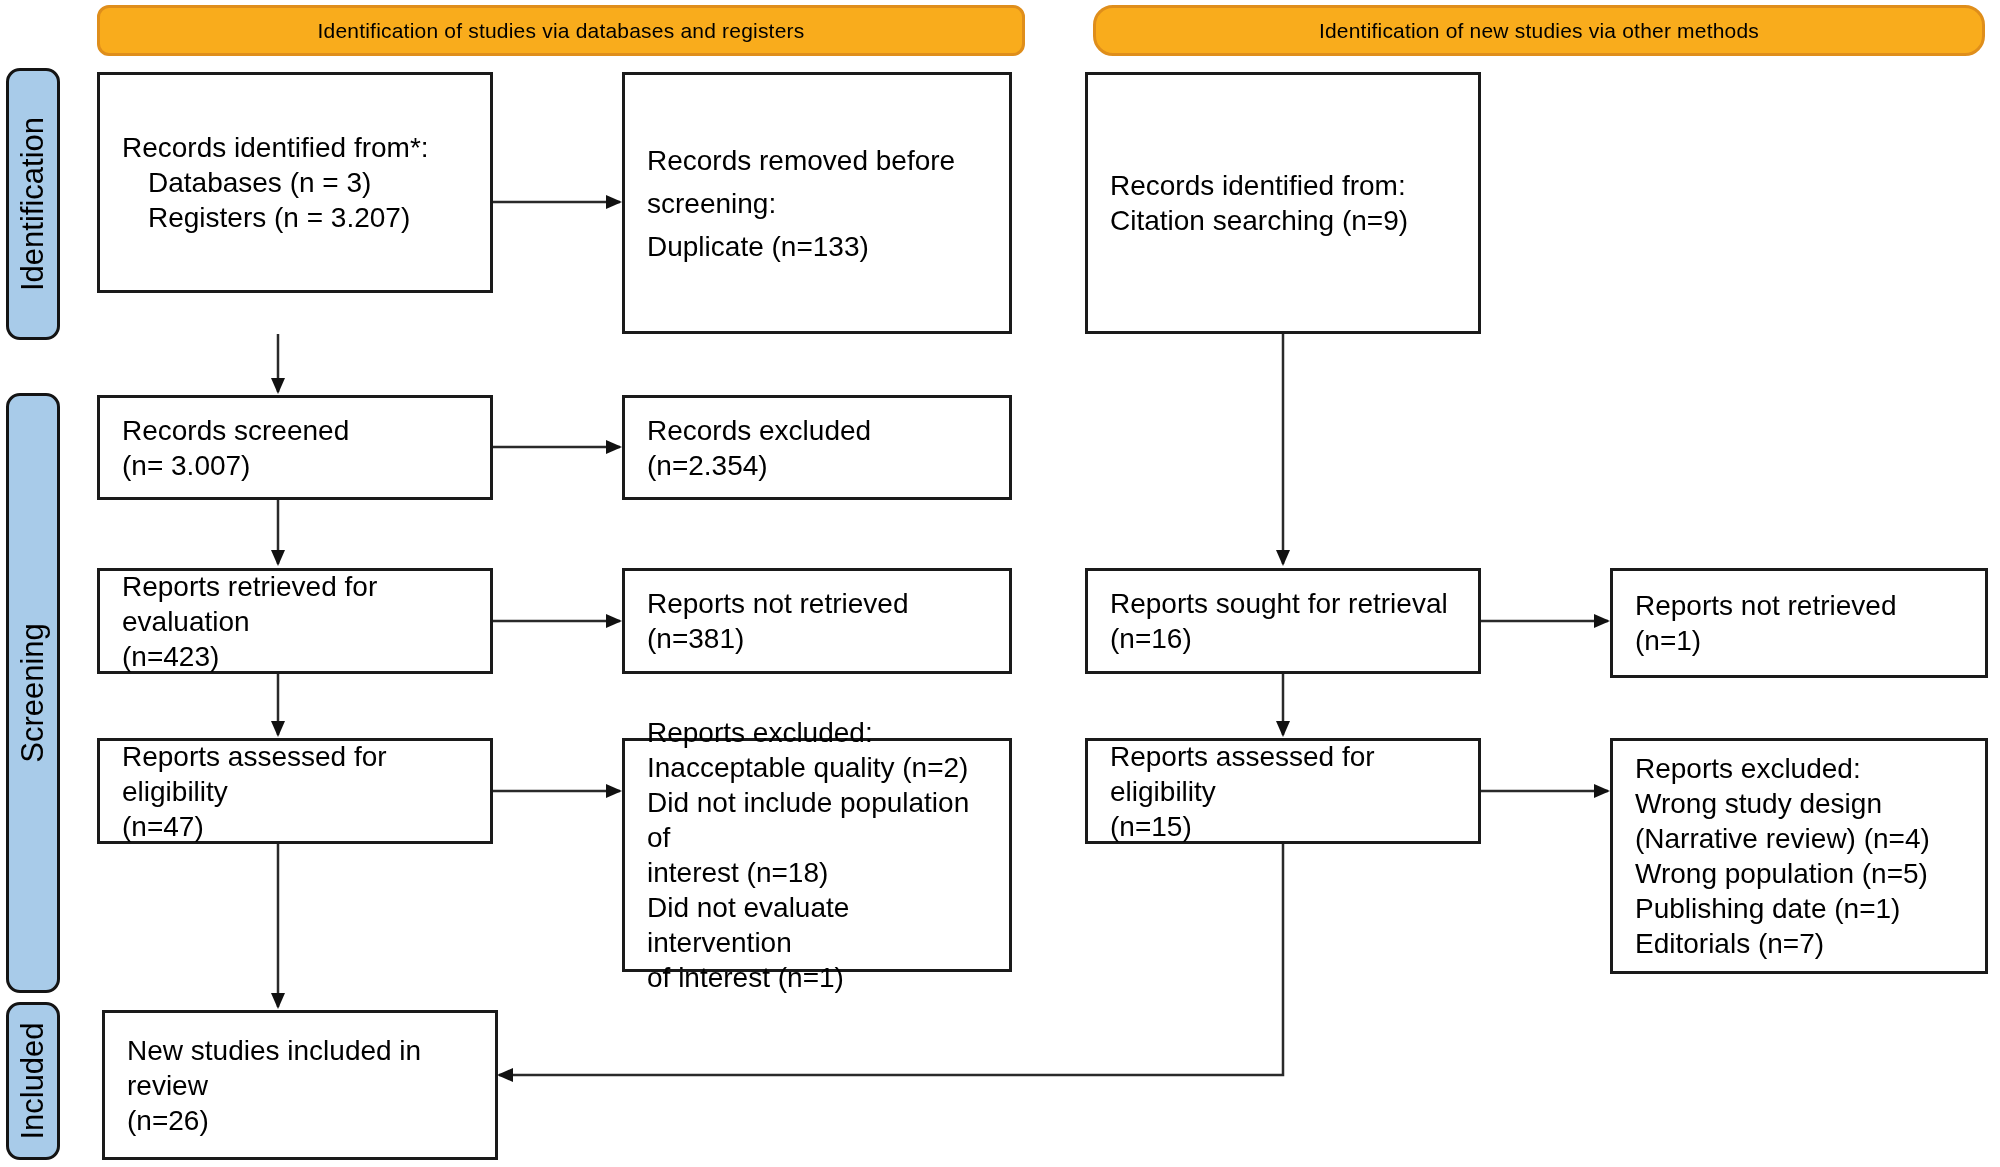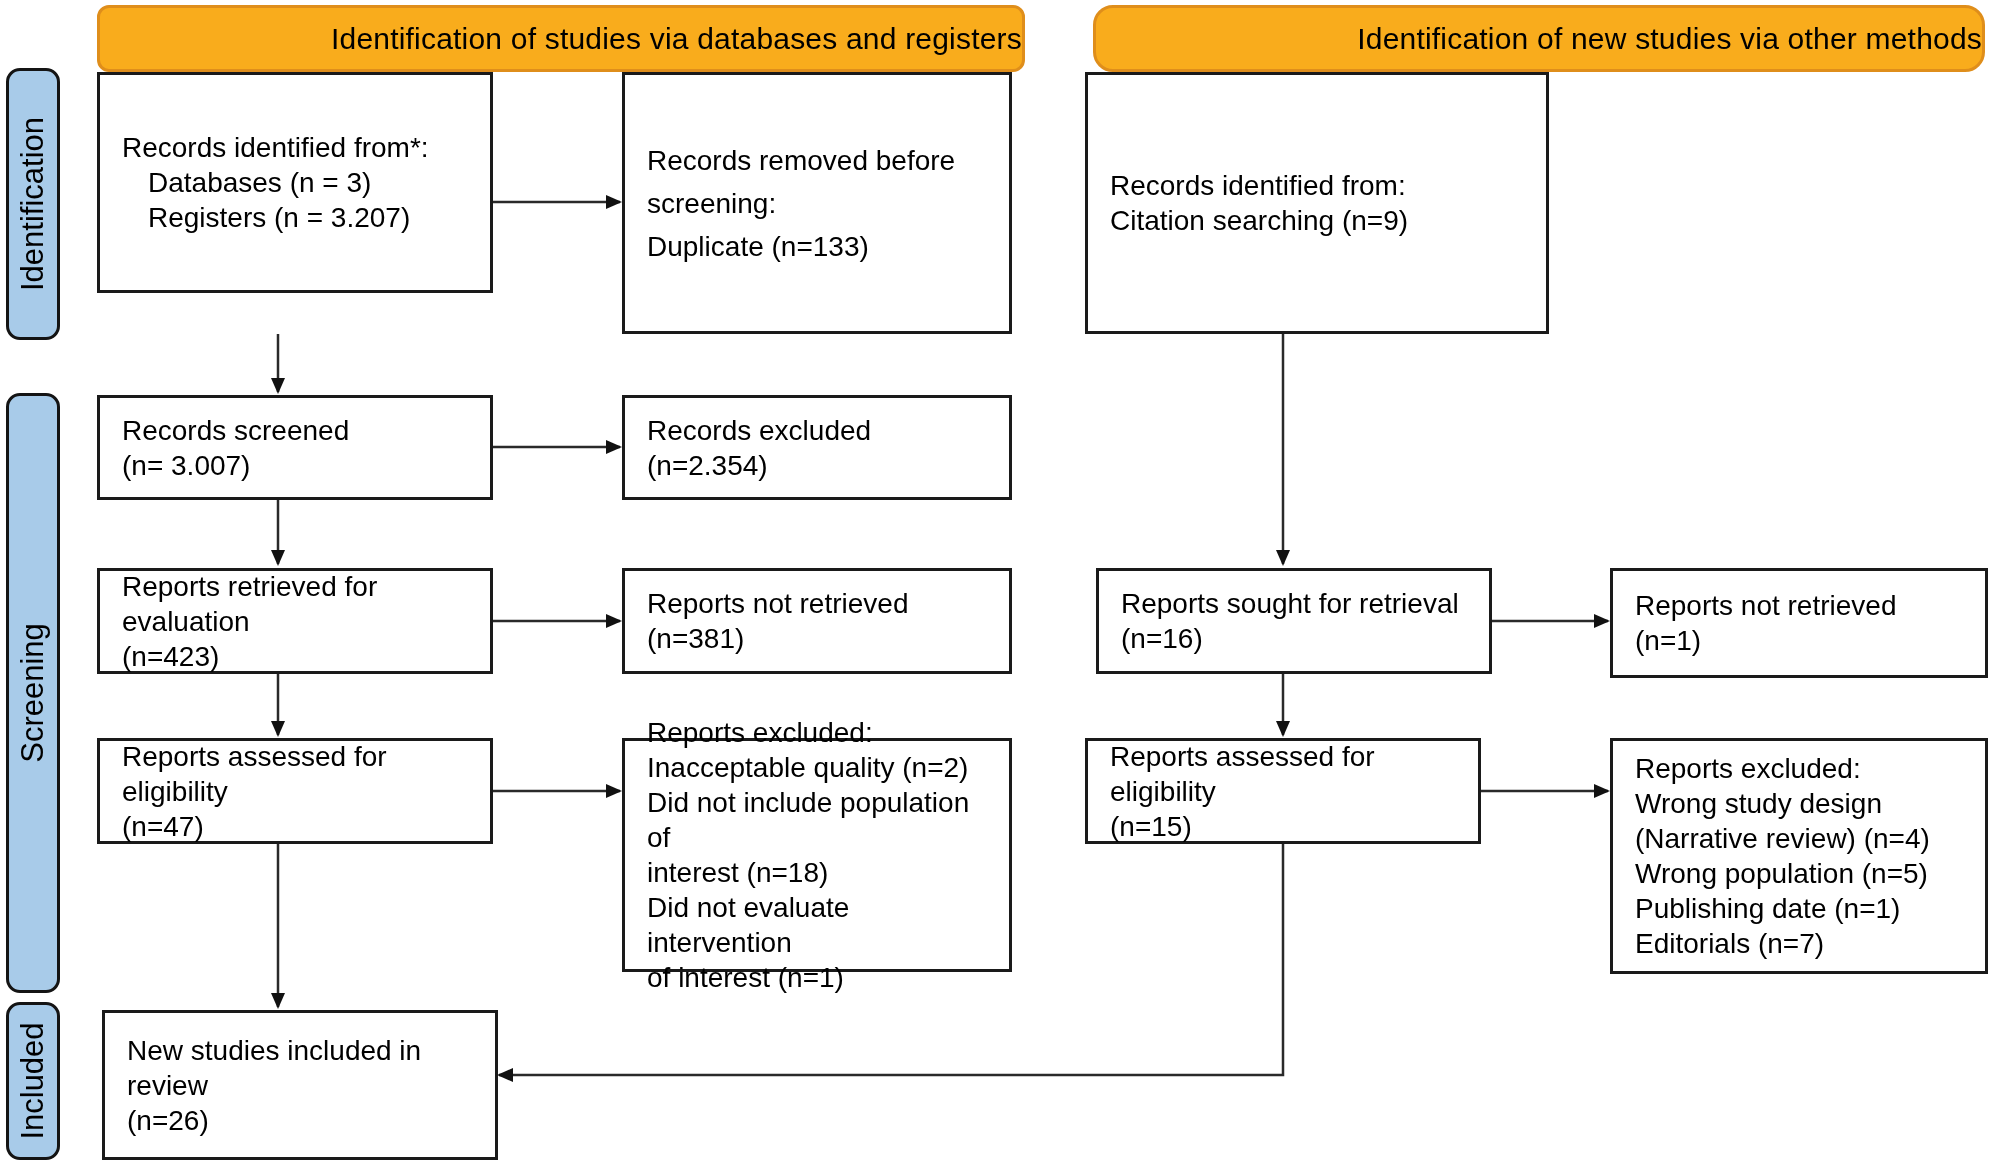--- a/index.html
+++ b/index.html
@@ -1,24 +1,24 @@
 <!DOCTYPE html>
 <html style="--banner-fill: #F9AC1C; --banner-border: #DF8E1B; --stage-fill: #A8CBE9; --box-border: #1A1A1A;"><head>
 <meta charset="utf-8">
 <style>
   html,body{margin:0;padding:0;background:#fff;}
   #canvas{
     position:relative;width:2000px;height:1167px;background:#fff;
     font-family:"Liberation Sans", sans-serif;color:#000;overflow:hidden;
   }
   .banner{
-    position:absolute;top:5px;height:67px;box-sizing:border-box;
+    position:absolute;top:5px;height:51px;box-sizing:border-box;
     background:var(--banner-fill,#F9AC1C);border:3px solid var(--banner-border,#DF8E1B);
-    border-radius:12px;display:flex;align-items:center;justify-content:flex-end;
-    font-size:30px;letter-spacing:.2px;
+    border-radius:12px;display:flex;align-items:center;justify-content:center;
+    font-size:21px;letter-spacing:.2px;
   }
   .stage{
     position:absolute;left:6px;width:54px;box-sizing:border-box;
     background:var(--stage-fill,#A8CBE9);border:3px solid #141414;border-radius:14px;
     display:flex;align-items:center;justify-content:center;
   }
   .stage span{transform:rotate(-90deg);white-space:nowrap;font-size:31px;}
   .box{
     position:absolute;box-sizing:border-box;background:#fff;
     border:3px solid var(--box-border,#1A1A1A);
@@ -75,21 +75,21 @@
   <div class="box" style="left:97px;top:72px;width:396px;height:221px;">
     <div>Records identified from*:</div>
     <div class="indent">Databases (n = 3)</div>
     <div class="indent">Registers (n = 3.207)</div>
   </div>
   <div class="box" style="left:622px;top:72px;width:390px;height:262px;gap:8px;">
     <div>Records removed before</div>
     <div>screening:</div>
     <div>Duplicate (n=133)</div>
   </div>
-  <div class="box" style="left:1085px;top:72px;width:464px;height:262px;">
+  <div class="box" style="left:1085px;top:72px;width:396px;height:262px;">
     <div>Records identified from:</div>
     <div>Citation searching (n=9)</div>
   </div>
 
   <div class="box" style="left:97px;top:395px;width:396px;height:105px;">
     <div>Records screened</div>
     <div>(n= 3.007)</div>
   </div>
   <div class="box" style="left:622px;top:395px;width:390px;height:105px;">
     <div>Records excluded</div>
@@ -98,21 +98,21 @@
 
   <div class="box" style="left:97px;top:568px;width:396px;height:106px;">
     <div>Reports retrieved for</div>
     <div>evaluation</div>
     <div>(n=423)</div>
   </div>
   <div class="box" style="left:622px;top:568px;width:390px;height:106px;">
     <div>Reports not retrieved</div>
     <div>(n=381)</div>
   </div>
-  <div class="box" style="left:1085px;top:568px;width:396px;height:106px;margin-left:11px;">
+  <div class="box" style="left:1085px;top:568px;width:396px;height:106px;">
     <div>Reports sought for retrieval</div>
     <div>(n=16)</div>
   </div>
   <div class="box" style="left:1610px;top:568px;width:378px;height:110px;">
     <div>Reports not retrieved</div>
     <div>(n=1)</div>
   </div>
 
   <div class="box" style="left:97px;top:738px;width:396px;height:106px;">
     <div>Reports assessed for</div>

